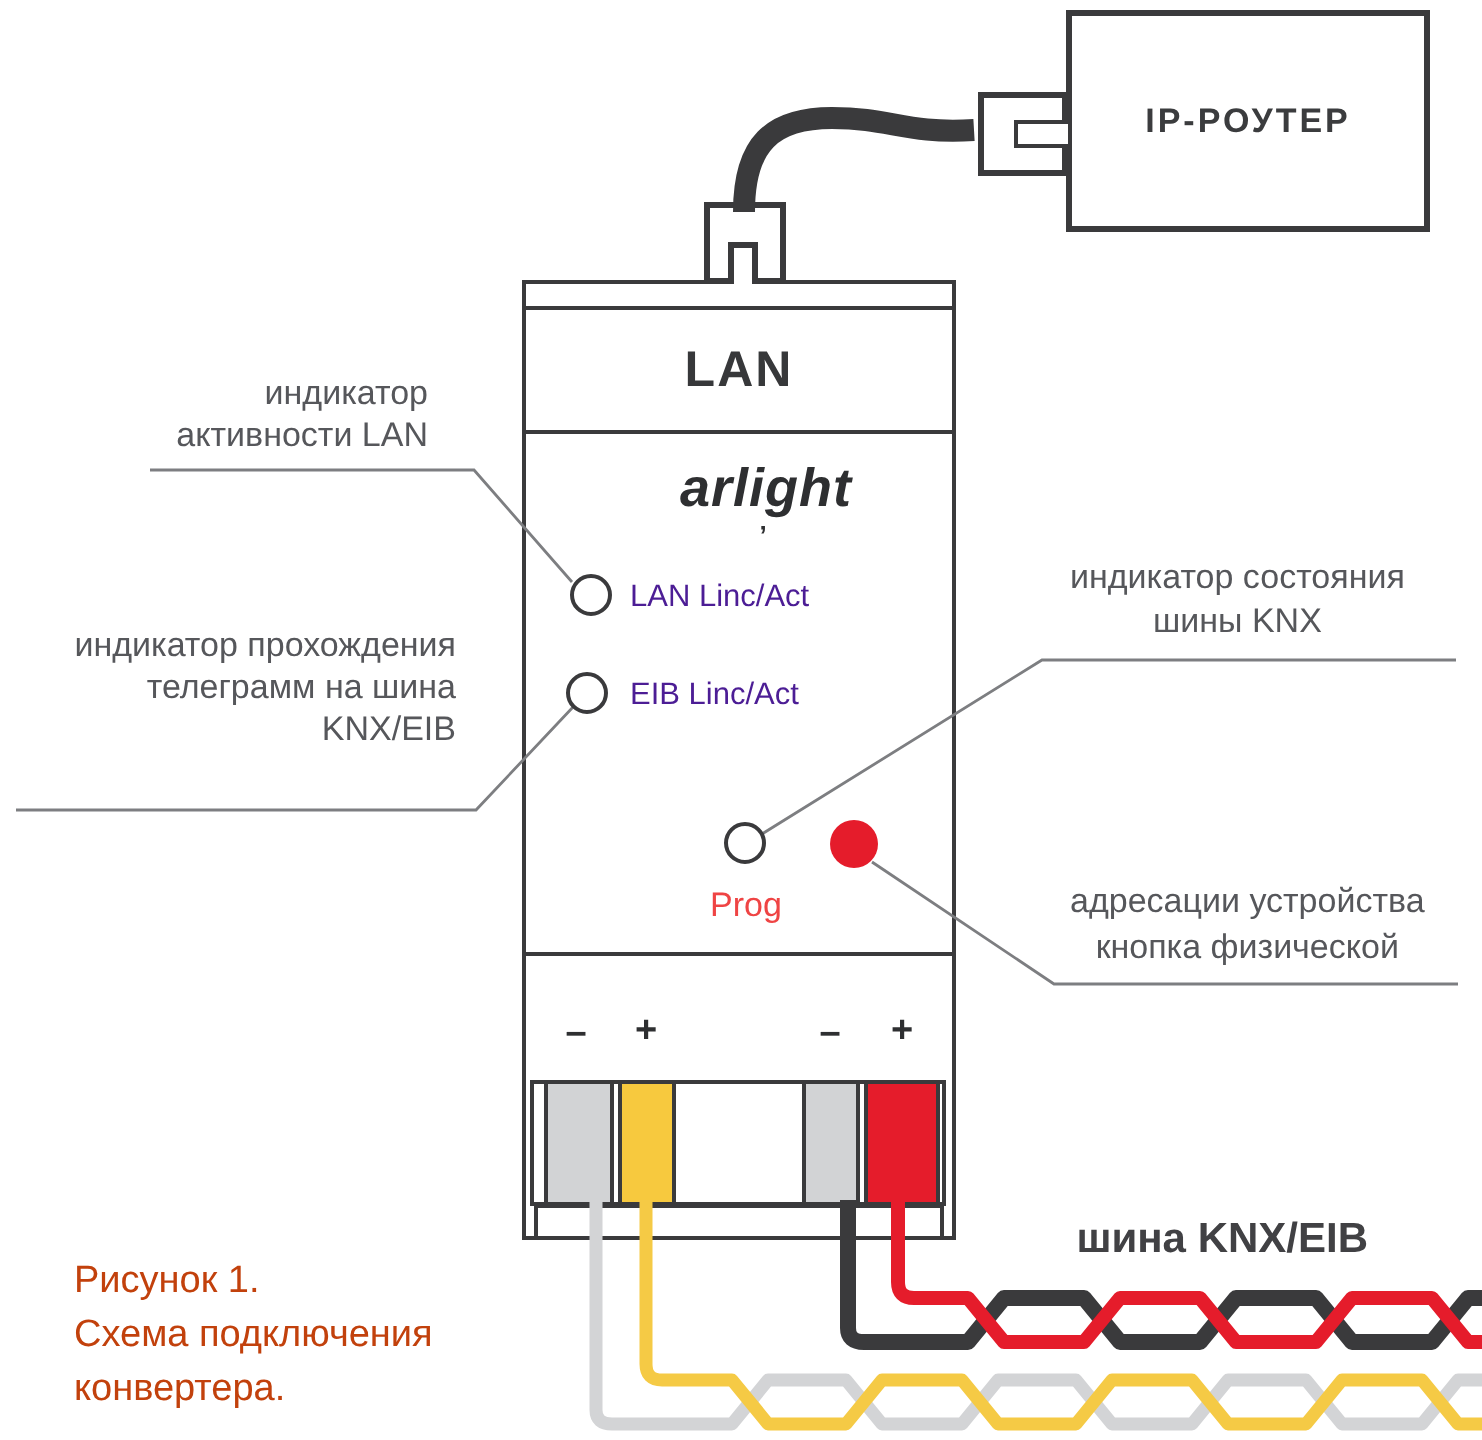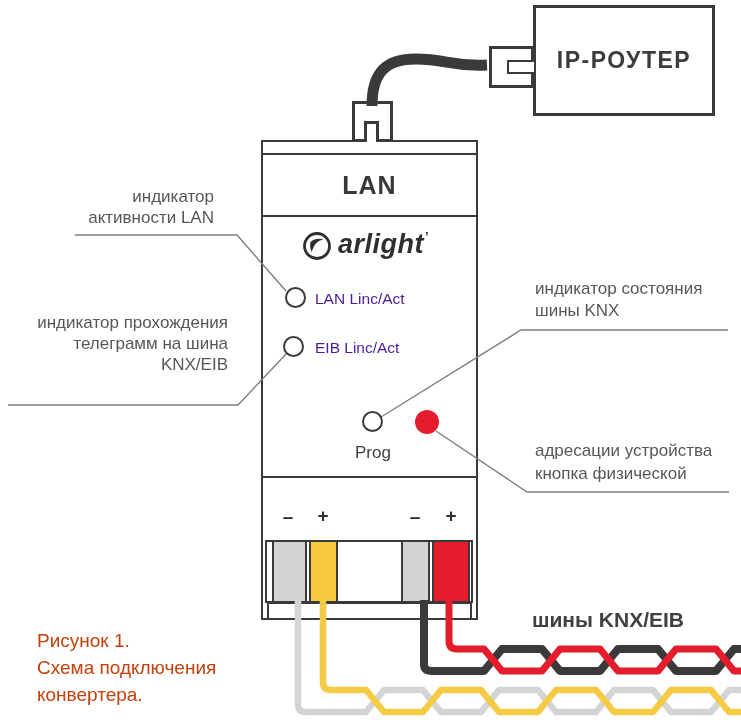--- a/index.html
+++ b/index.html
@@ -13,21 +13,21 @@
   .device-body{
     left:261px;top:140px;width:217px;height:480px;
     border:2px solid #3a3a3c;background:#ffffff;box-sizing:border-box;
   }
   .hline{left:263px;width:213px;height:2px;background:#3a3a3c;}
   .router-box{
     left:533px;top:5px;width:182px;height:111px;box-sizing:border-box;
     border:3px solid #3a3a3c;background:#ffffff;
     display:flex;align-items:center;justify-content:center;
   }
-  .router-label{font-size:23px;font-weight:700;letter-spacing:1.5px;color:#3b3c3e;}
+  .router-label{font-size:17px;font-weight:700;letter-spacing:1.5px;color:#3b3c3e;}
   .top-plug{
     left:352px;top:101px;width:41px;height:41px;box-sizing:border-box;
     border:3px solid #3a3a3c;background:#ffffff;
   }
   .top-plug-notch{
     left:364px;top:121px;width:15px;height:21px;box-sizing:border-box;
     border:3px solid #3a3a3c;border-bottom:none;background:#ffffff;
   }
   .router-plug{
     left:489px;top:46px;width:45px;height:42px;box-sizing:border-box;
@@ -50,41 +50,41 @@
   .bottom-rail{
     left:267px;top:602px;width:205px;height:18px;box-sizing:border-box;
     border:2px solid #3a3a3c;background:#ffffff;
   }
   
   .overlay{left:0;top:0;z-index:2;pointer-events:none;}
   
   .z3{z-index:3;}
   .lan-port-label{left:261px;top:171px;width:217px;text-align:center;
     font-size:25px;font-weight:700;letter-spacing:1px;color:#37383a;}
-  .brand{left:301px;top:229px;width:160px;height:34px;display:flex;align-items:flex-start;}
+  .brand{left:301px;top:229px;width:160px;height:34px;display:flex;align-items:center;flex-direction:column;}
   .brand-text{font-size:27px;font-weight:800;font-style:italic;color:#2e2f31;
     letter-spacing:0.5px;margin-left:4px;}
   .brand-tick{font-size:13px;font-weight:800;color:#2e2f31;vertical-align:14px;margin-left:1px;}
   .led{width:21px;height:21px;border:2.5px solid #3a3a3c;border-radius:50%;
     background:#ffffff;box-sizing:border-box;}
   .led-lan{left:285px;top:287px;}
   .led-eib{left:283px;top:336px;}
   .led-prog{left:362px;top:411px;}
   .btn-red{left:415px;top:410px;width:24px;height:24px;border-radius:50%;background:#e51c2b;}
   .led-label{font-size:15.5px;color:#4c1d95;font-weight:500;white-space:nowrap;}
   .lbl-led-lan{left:315px;top:290px;}
   .lbl-led-eib{left:315px;top:339px;}
   .prog-label{left:343px;top:443px;width:60px;text-align:center;
-    font-size:17px;color:#404040;font-weight:500;}
+    font-size:17px;color:#ef4444;font-weight:500;}
   .sign{width:26px;text-align:center;font-size:19px;font-weight:700;color:#2e2f31;}
   .sign-m1{left:275px;top:506px;}
   .sign-p1{left:310px;top:505px;}
   .sign-m2{left:402px;top:506px;}
   .sign-p2{left:438px;top:505px;}
-  .ann{font-size:17px;color:#56575b;line-height:21px;white-space:nowrap;}
+  .ann{font-size:17px;color:#56575b;line-height:21px;white-space:nowrap;text-align:center;}
   .ann-right-align{text-align:right;}
   .ann-lan-activity{right:527px;top:186px;}
   .ann-telegram{right:513px;top:312px;}
   .ann-knx-status{left:535px;top:278px;line-height:22px;}
   .ann-prog-btn{left:535px;top:439px;line-height:23px;}
   .bus-label{right:57px;top:608px;font-size:21px;font-weight:700;color:#414144;white-space:nowrap;}
   .caption{left:37px;top:627px;font-size:19px;line-height:27px;color:#c2410c;white-space:nowrap;}
   .line{display:block;}
 </style>
 </head>
@@ -168,21 +168,21 @@
   <div class="abs z3 ann ann-knx-status">
     <span class="line">индикатор состояния</span>
     <span class="line">шины KNX</span>
   </div>
 
   <div class="abs z3 ann ann-prog-btn">
     <span class="line">адресации устройства</span>
     <span class="line">кнопка физической</span>
   </div>
 
-  <div class="abs z3 bus-label">шины KNX/EIB</div>
+  <div class="abs z3 bus-label">шина KNX/EIB</div>
 
   <div class="abs z3 caption">
     <span class="line">Рисунок 1.</span>
     <span class="line">Схема подключения</span>
     <span class="line">конвертера.</span>
   </div>
 
 </div>
 
 </body></html>

